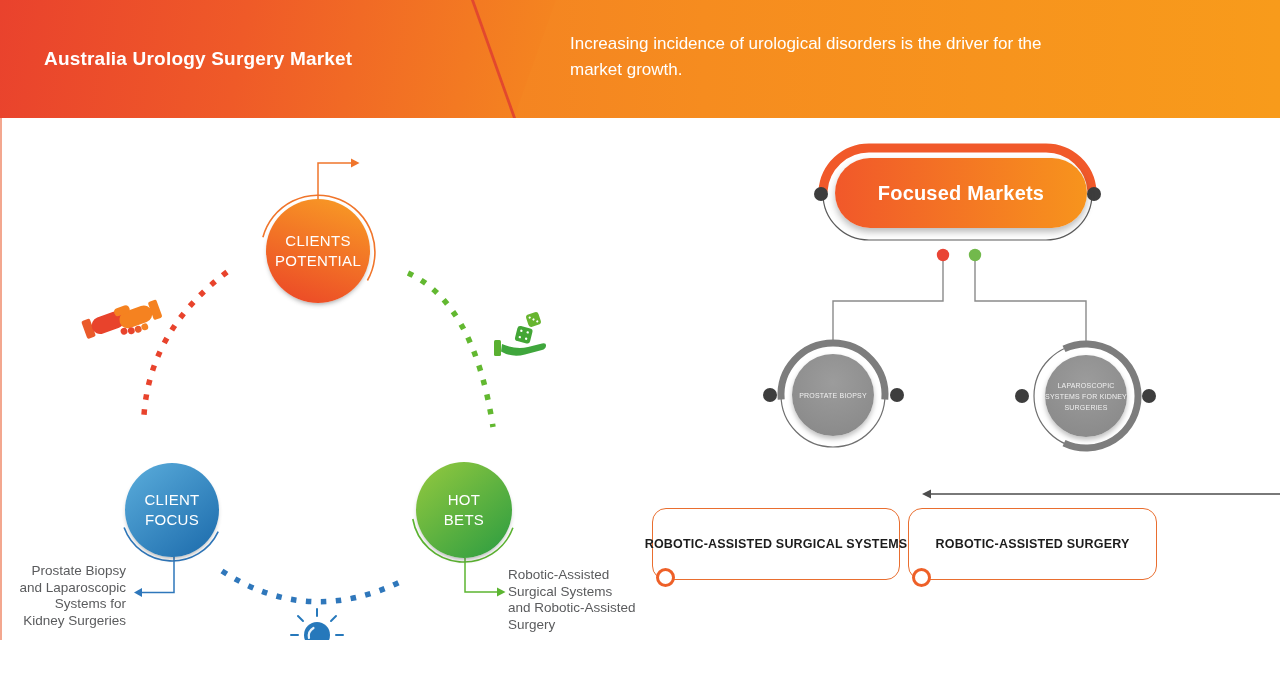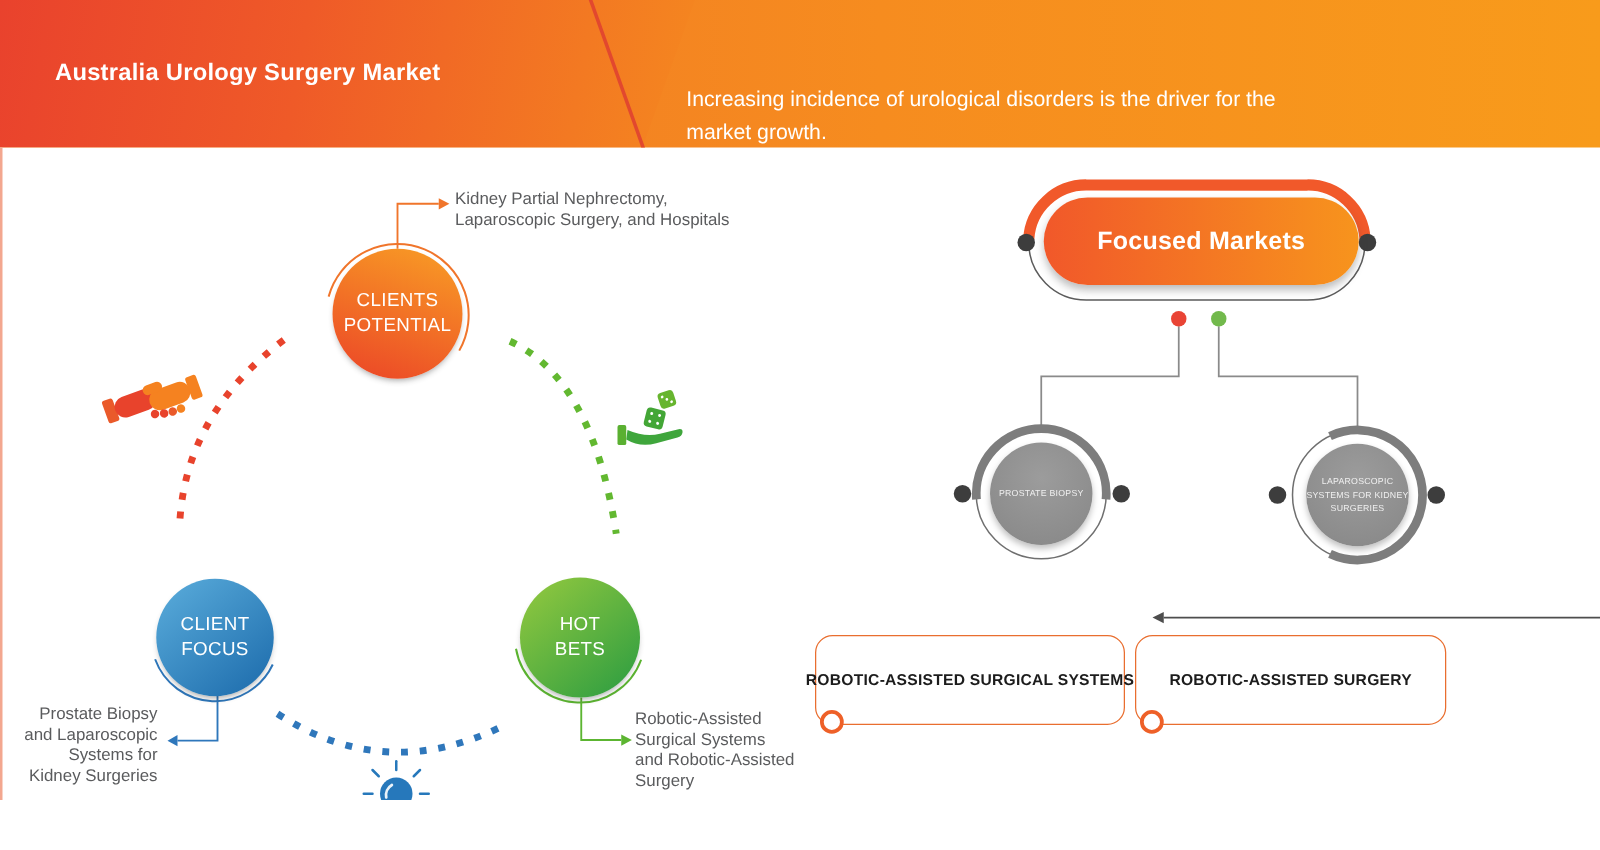--- a/index.html
+++ b/index.html
@@ -7,21 +7,21 @@
          font-family:"Liberation Sans", sans-serif;}
   
   .header{position:absolute;left:0;top:0;width:1280px;height:118px;
           background:linear-gradient(90deg,#ef7028 0%,#f68c1f 55%,#f89b1b 100%);}
   .header-left{position:absolute;left:0;top:0;width:600px;height:118px;
           background:linear-gradient(100deg,#e9422d 0%,#ef5a28 40%,#f5891f 95%);
           clip-path:polygon(0 0,556px 0,514px 100%,0 100%);}
   .header-seam{position:absolute;left:513px;top:0;width:3px;height:118px;background:#e2482e;
           transform-origin:0 100%;transform:skewX(19.6deg);}
   .header-title{position:absolute;left:44px;top:48px;color:#ffffff;font-size:19px;font-weight:bold;letter-spacing:.2px;}
-  .header-subtitle{position:absolute;left:549px;top:31px;color:#ffffff;font-size:17px;line-height:26px;margin-top:36px;}
+  .header-subtitle{position:absolute;left:570px;top:31px;color:#ffffff;font-size:17px;line-height:26px;}
   
   .edge-left{position:absolute;left:0;top:118px;width:2px;height:562px;background:#f3a78f;}
   .edge-bottom{position:absolute;left:0;top:675px;width:1280px;height:3px;background:#f3a78f;}
   .edge-fade{position:absolute;left:0;top:656px;width:1280px;height:19px;background:#f7fafa;}
   
   .abs{position:absolute;}
   .pre{white-space:pre-line;}
   .decor{position:absolute;left:0;top:0;width:1280px;height:680px;z-index:1;pointer-events:none;}
   .txt{z-index:2;}
   
@@ -178,22 +178,20 @@
   </div>
   <div class="abs wheel-circle c-cf">
     <span class="pre">CLIENT
 FOCUS</span>
   </div>
   <div class="abs wheel-circle c-hb">
     <span class="pre">HOT
 BETS</span>
   </div>
 
-  <div class="abs note pre txt" style="left:364px;top:151px;width:260px;">Kidney Partial Nephrectomy,
-Laparoscopic Surgery, and Hospitals</div>
   <div class="abs note pre txt" style="left:14px;top:563px;width:112px;text-align:right;">Prostate Biopsy
 and Laparoscopic
 Systems for
 Kidney Surgeries</div>
   <div class="abs note pre txt" style="left:508px;top:567px;width:160px;">Robotic-Assisted
 Surgical Systems
 and Robotic-Assisted
 Surgery</div>
 
   <div class="abs pill">

